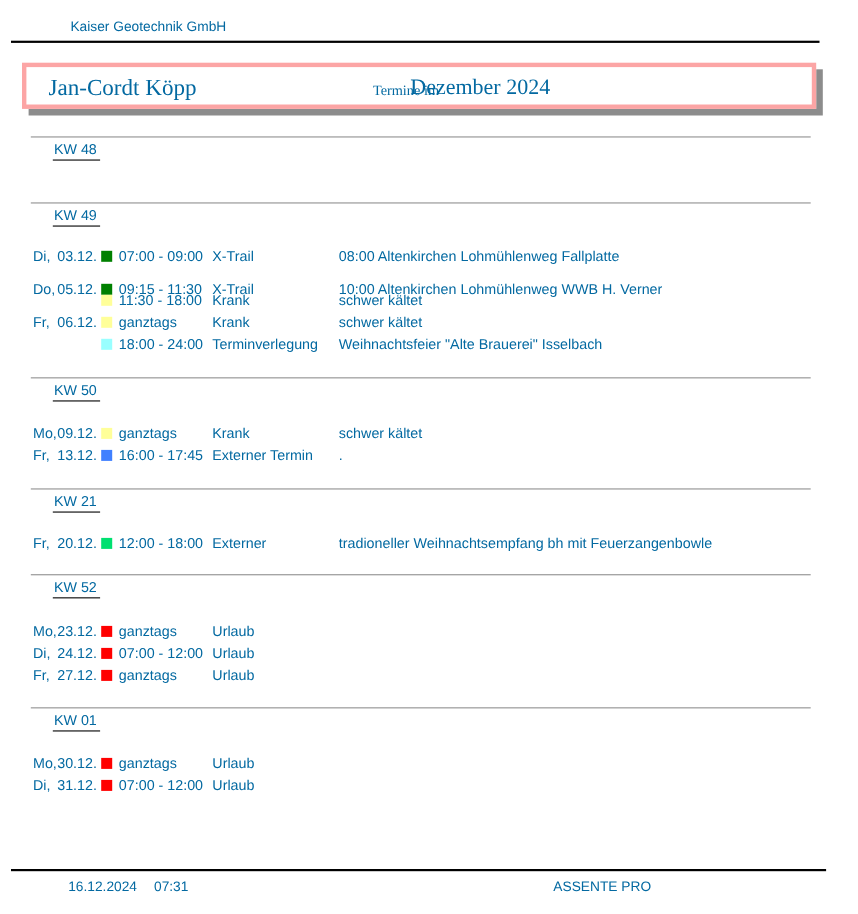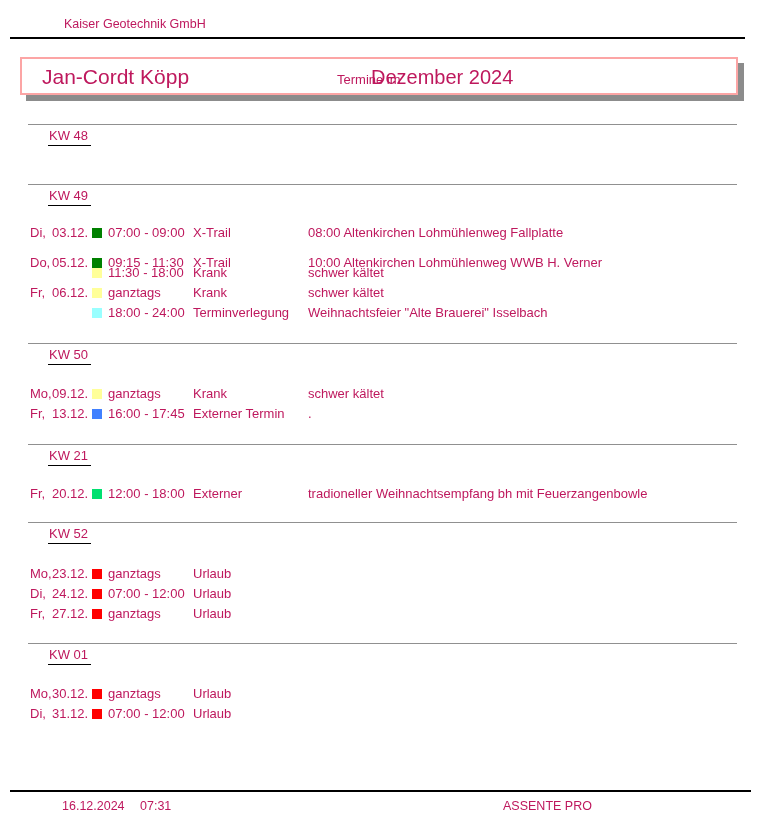--- a/index.html
+++ b/index.html
@@ -1,34 +1,35 @@
 <!DOCTYPE html>
 <html><head>
 <meta charset="utf-8">
 <style>
   html,body{margin:0;padding:0;background:#fff;}
   .page{
     position:relative;
     width:780px;height:831px;
     background:#ffffff;
     font-family:"Liberation Sans", sans-serif;
-    color:#be185d;
+    color:#0369a1;
     overflow:hidden;
   }
   .company{
     position:absolute;left:64px;top:17px;
     font-size:12.5px;line-height:14px;
   }
   .hdr-line{
     position:absolute;left:10px;top:37px;width:735px;height:2px;background:#000;
   }
   .title-box{
     position:absolute;left:20px;top:57px;width:714px;height:34px;
-    background:#fff;border:2px solid #fca5a5;
+    background:#fff;border:4px solid #fca5a5;
     box-shadow:6px 6px 0 0 #8c8c8c;
+    font-family:Liberation Serif, serif;
   }
   .title-name{
     position:absolute;left:20px;top:6px;
     font-size:21px;line-height:24px;white-space:nowrap;
   }
   .title-prefix{
     position:absolute;left:275px;top:13px;
     font-size:13px;line-height:15px;white-space:nowrap;margin-left:40px;
   }
   .title-month{

